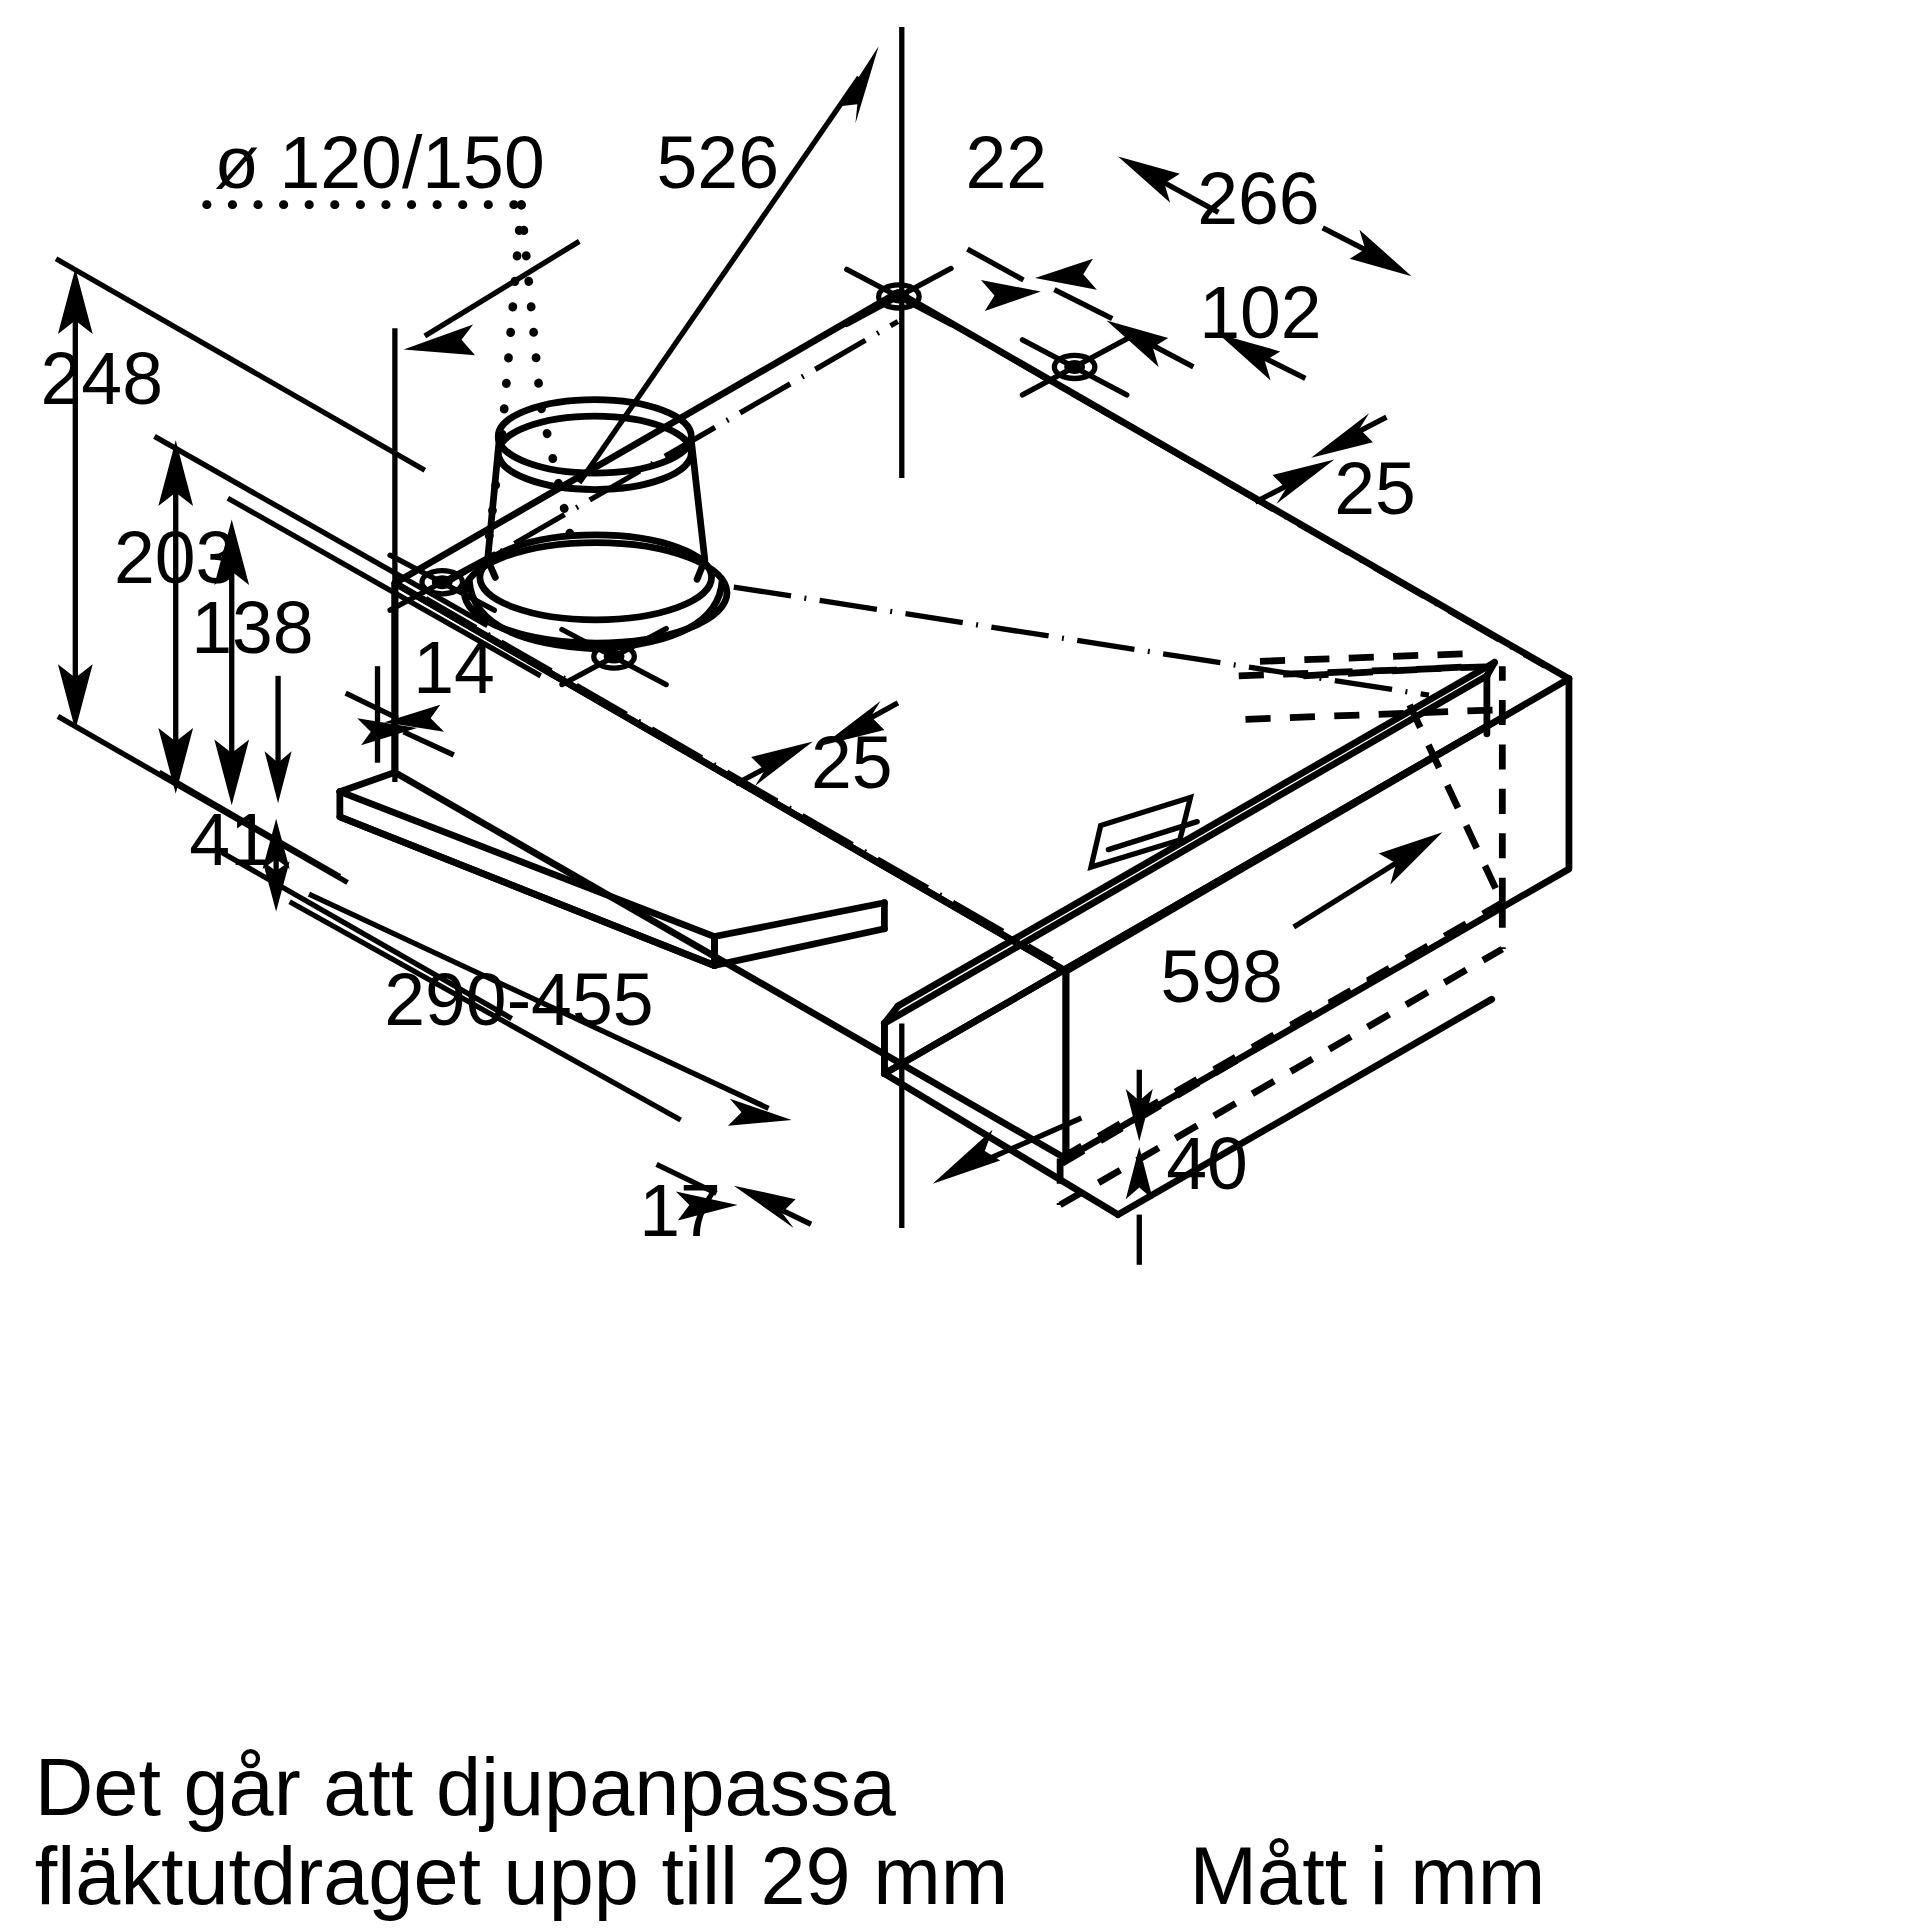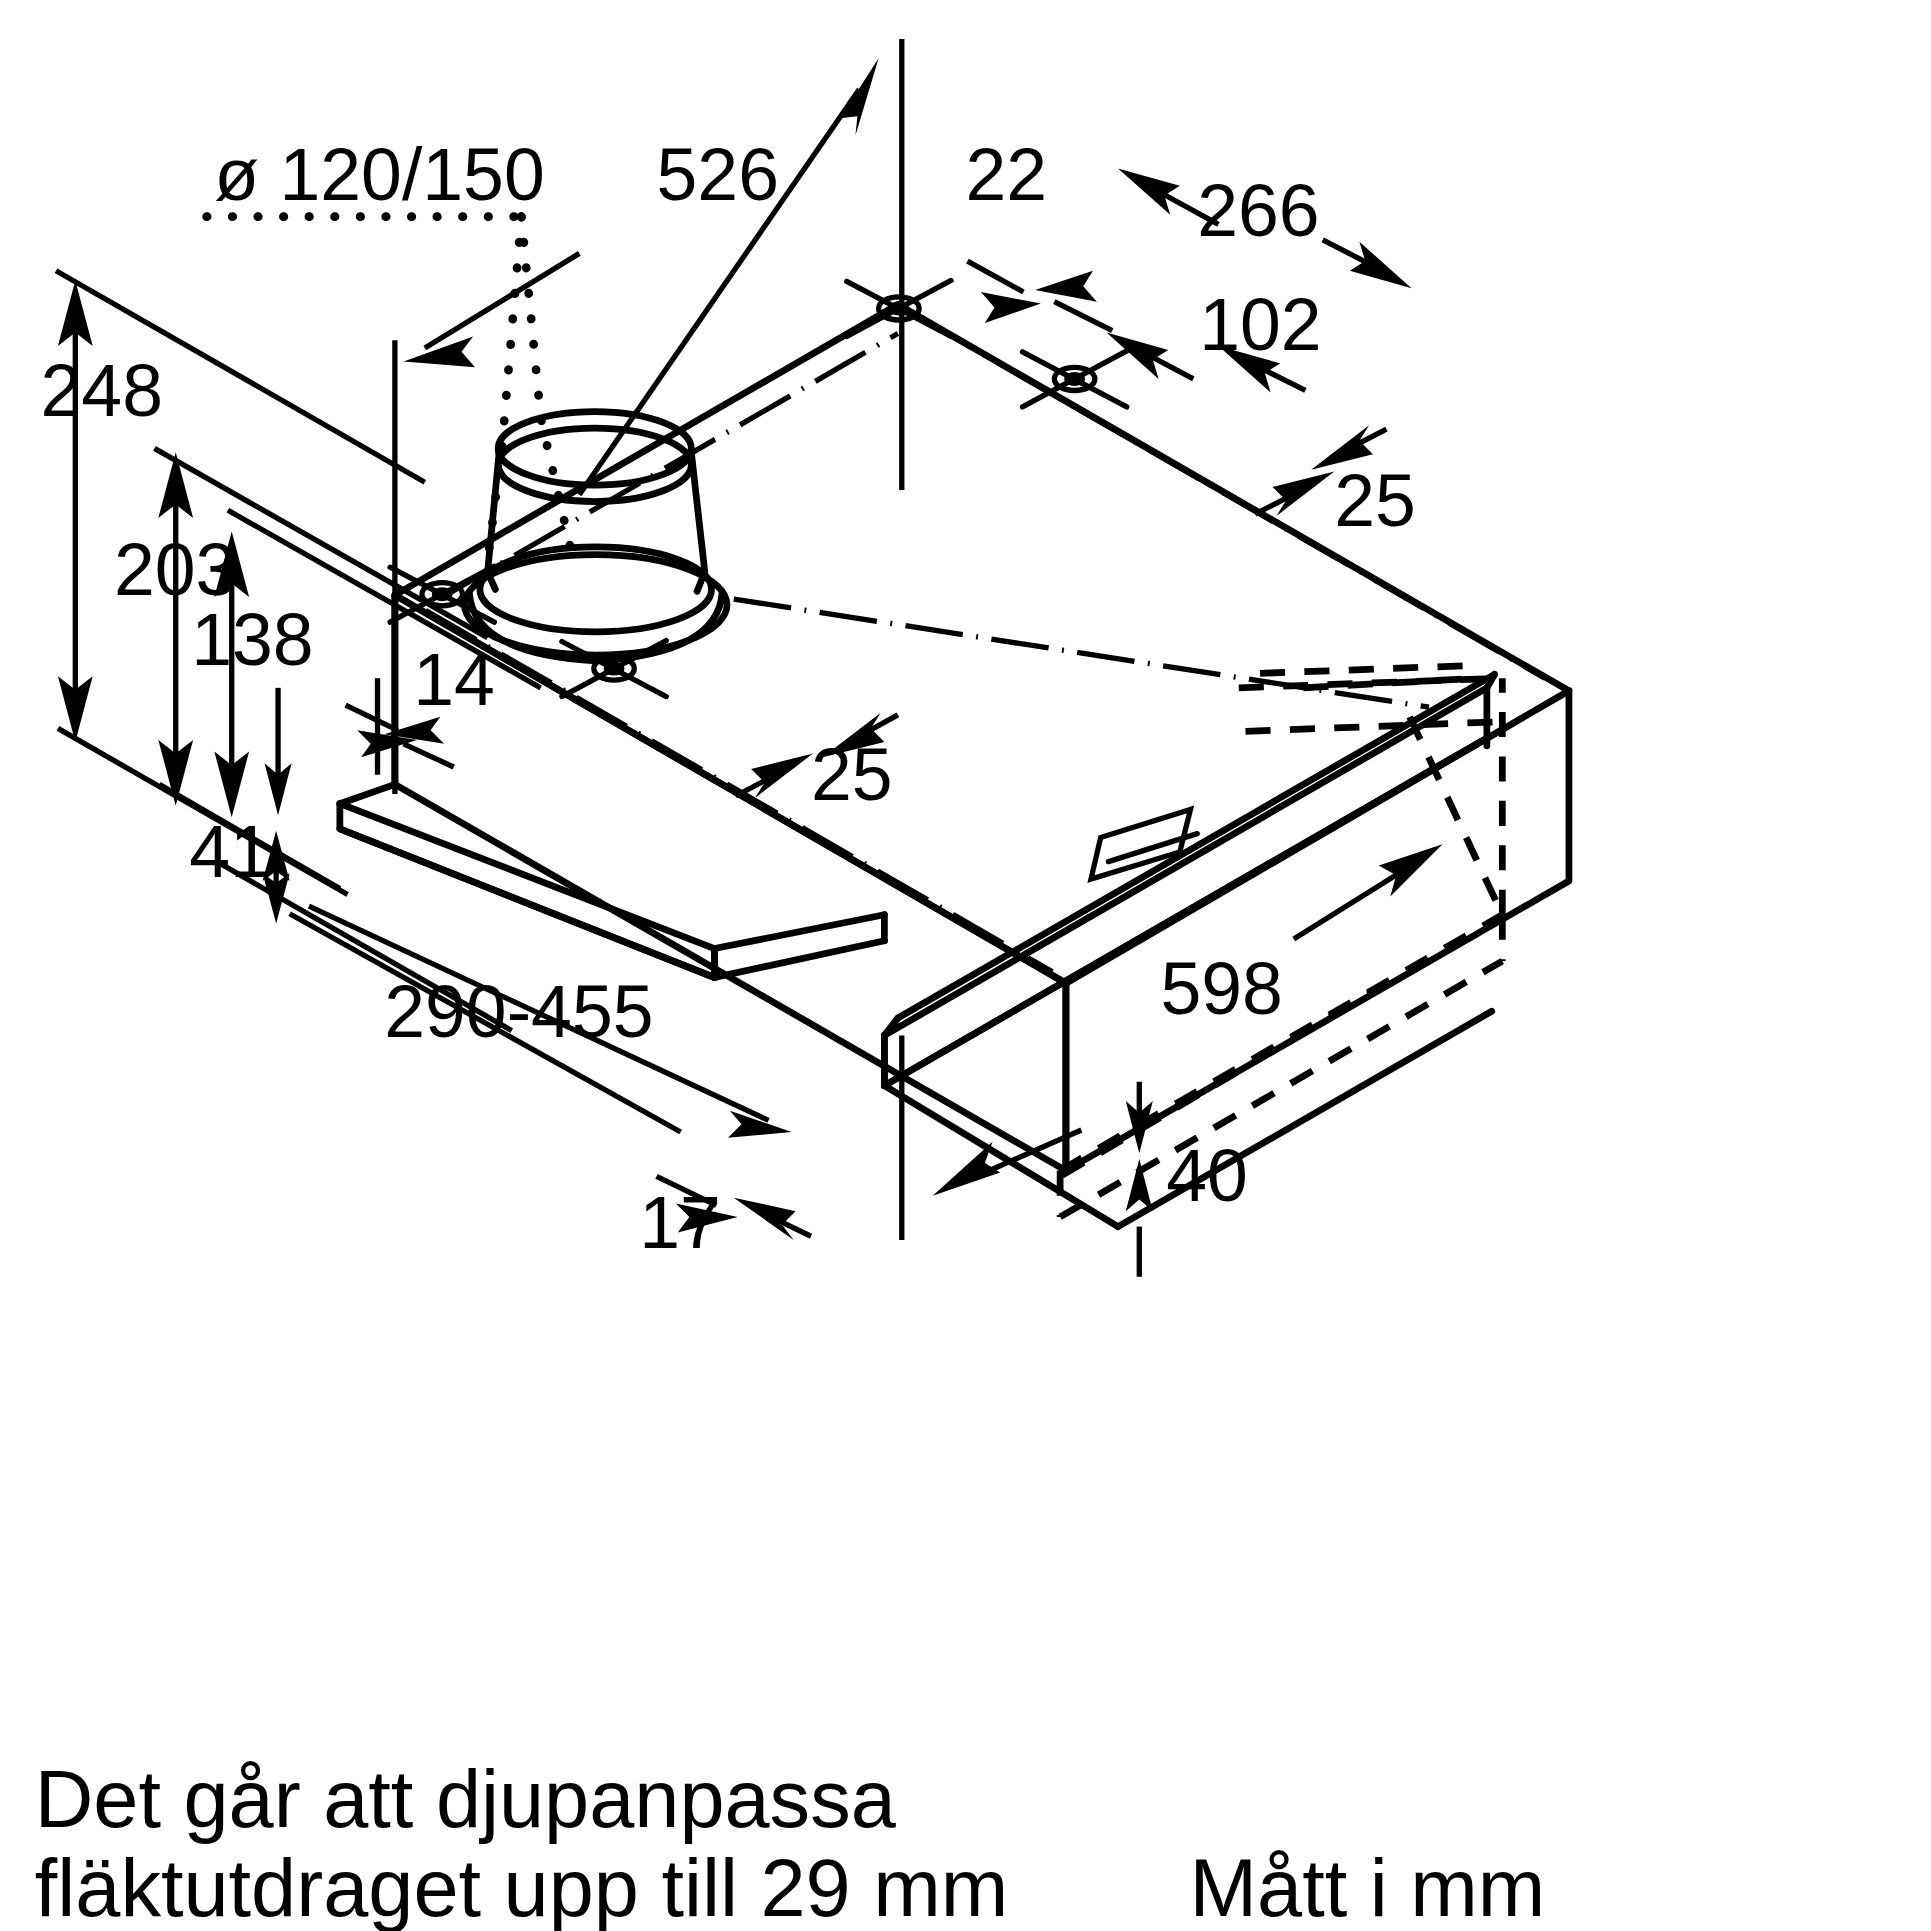--- a/index.html
+++ b/index.html
@@ -10,21 +10,21 @@
   body {
     width: 1931px;
     height: 1931px;
     font-family: "Liberation Sans", sans-serif;
     color: #000000;
     position: relative;
     overflow: hidden;
   }
   #drawing-root {
     position: absolute;
-    left: 0; top: 12px;
+    left: 0; top: 0;
     width: 1931px;
     height: 1525px;
   }
   svg.tech-drawing {
     display: block;
     width: 1931px;
     height: 1931px;
   }
   .ln { fill: none; stroke: #000; stroke-width: 7; stroke-linecap: round; stroke-linejoin: round; }
   .ln-thin { fill: none; stroke: #000; stroke-width: 5.5; stroke-linecap: round; }

